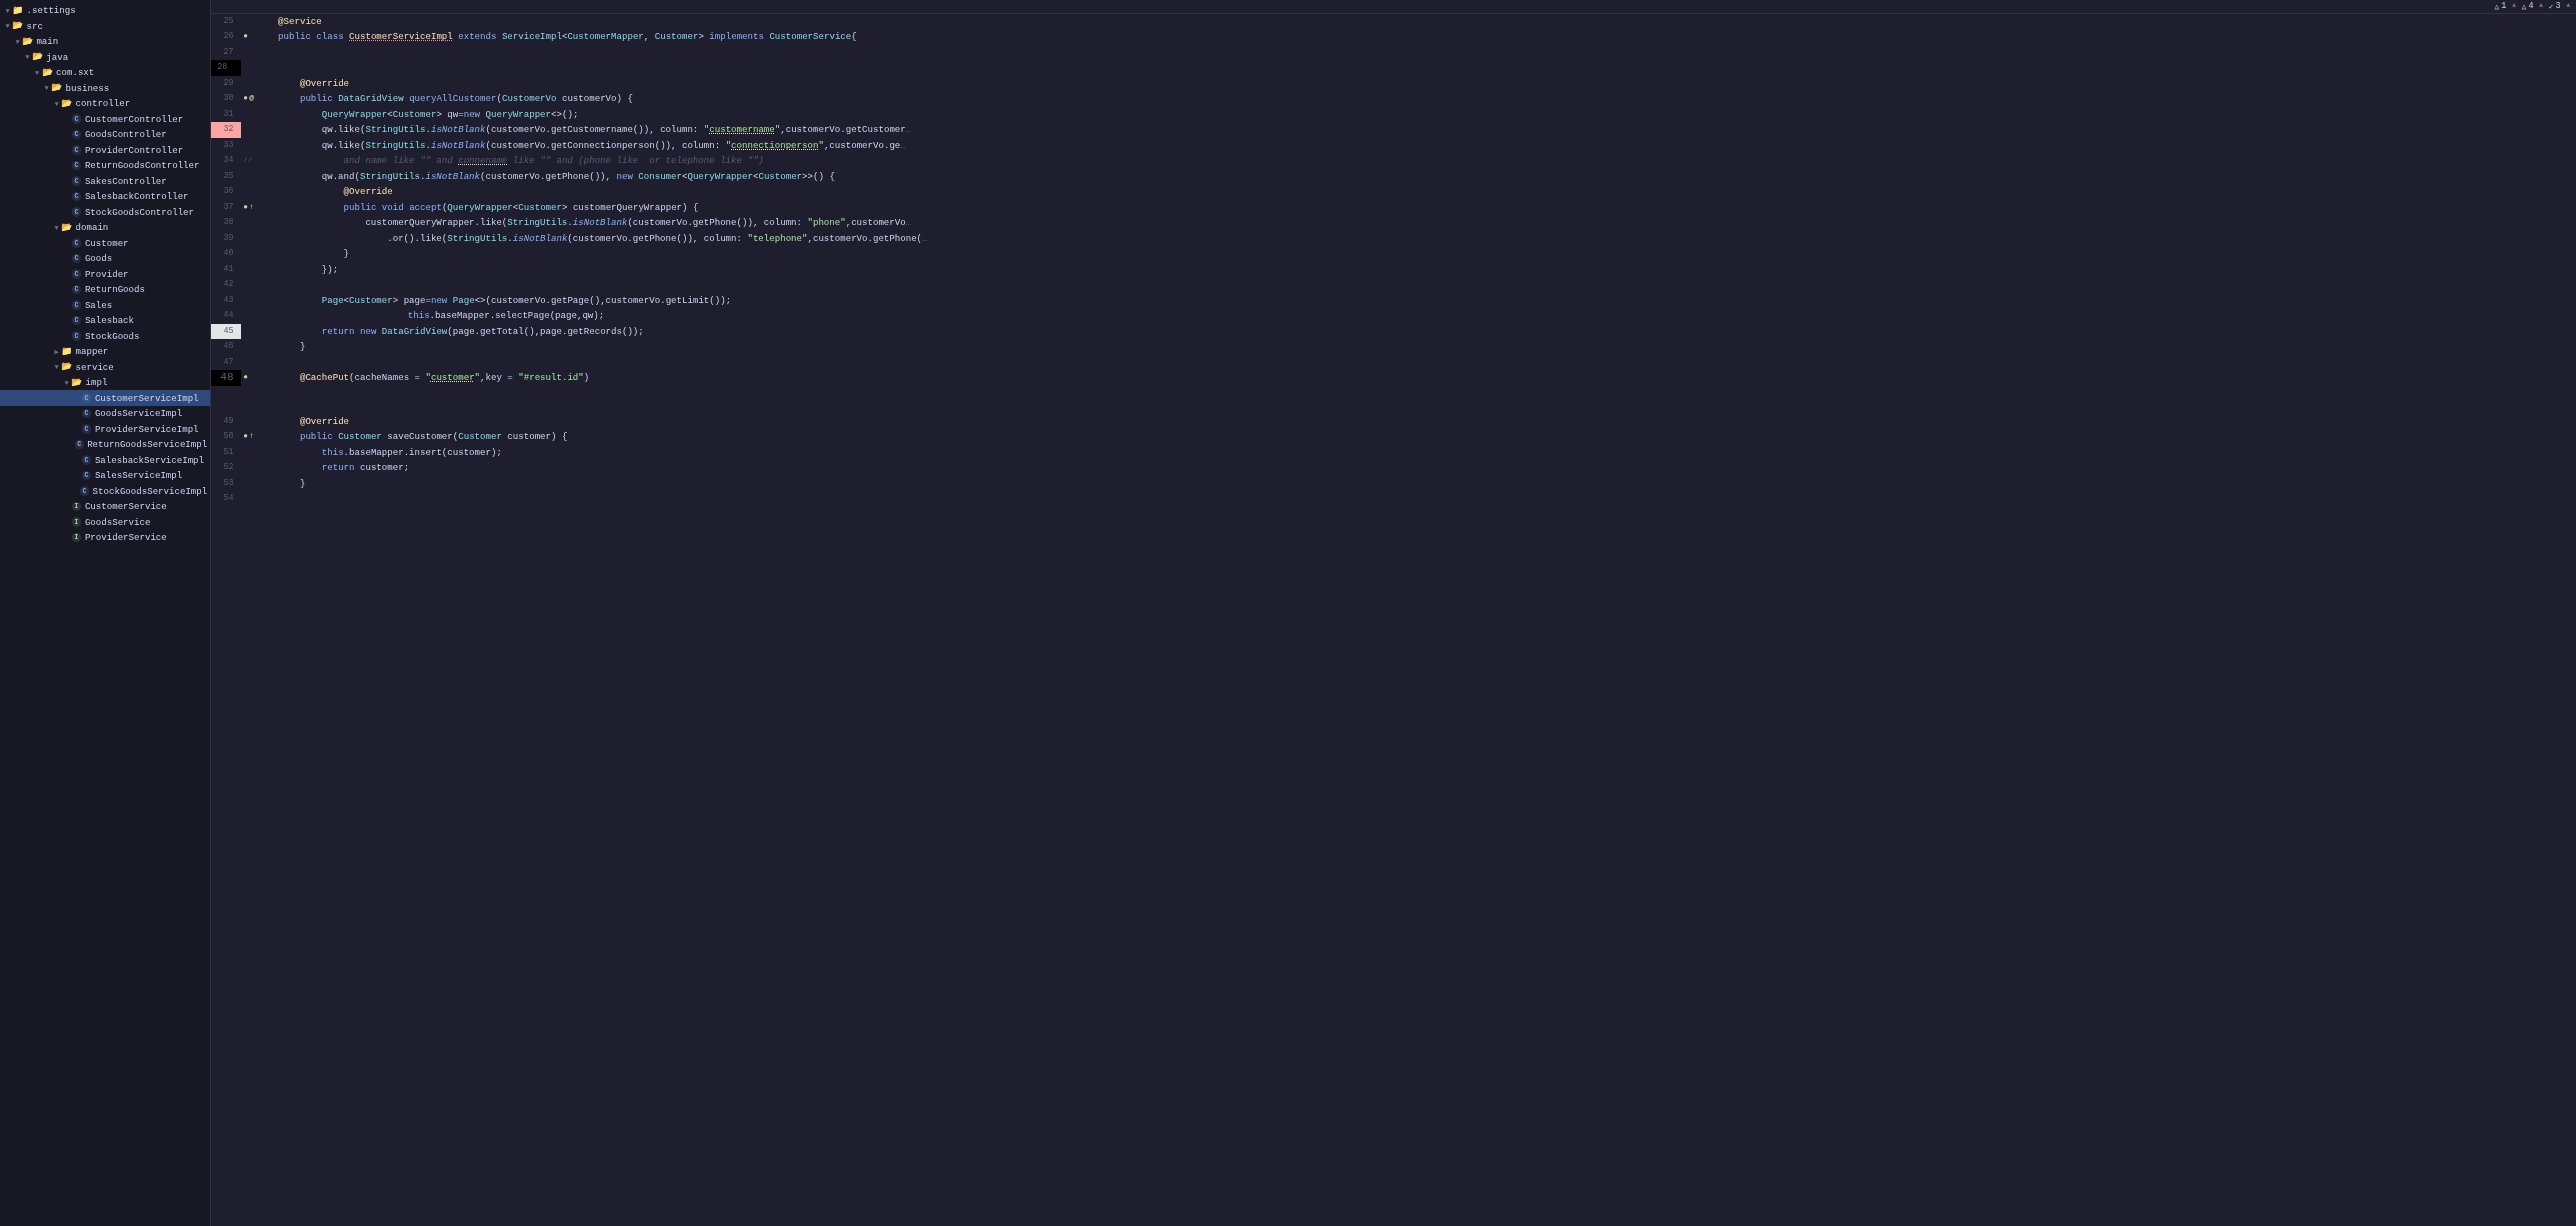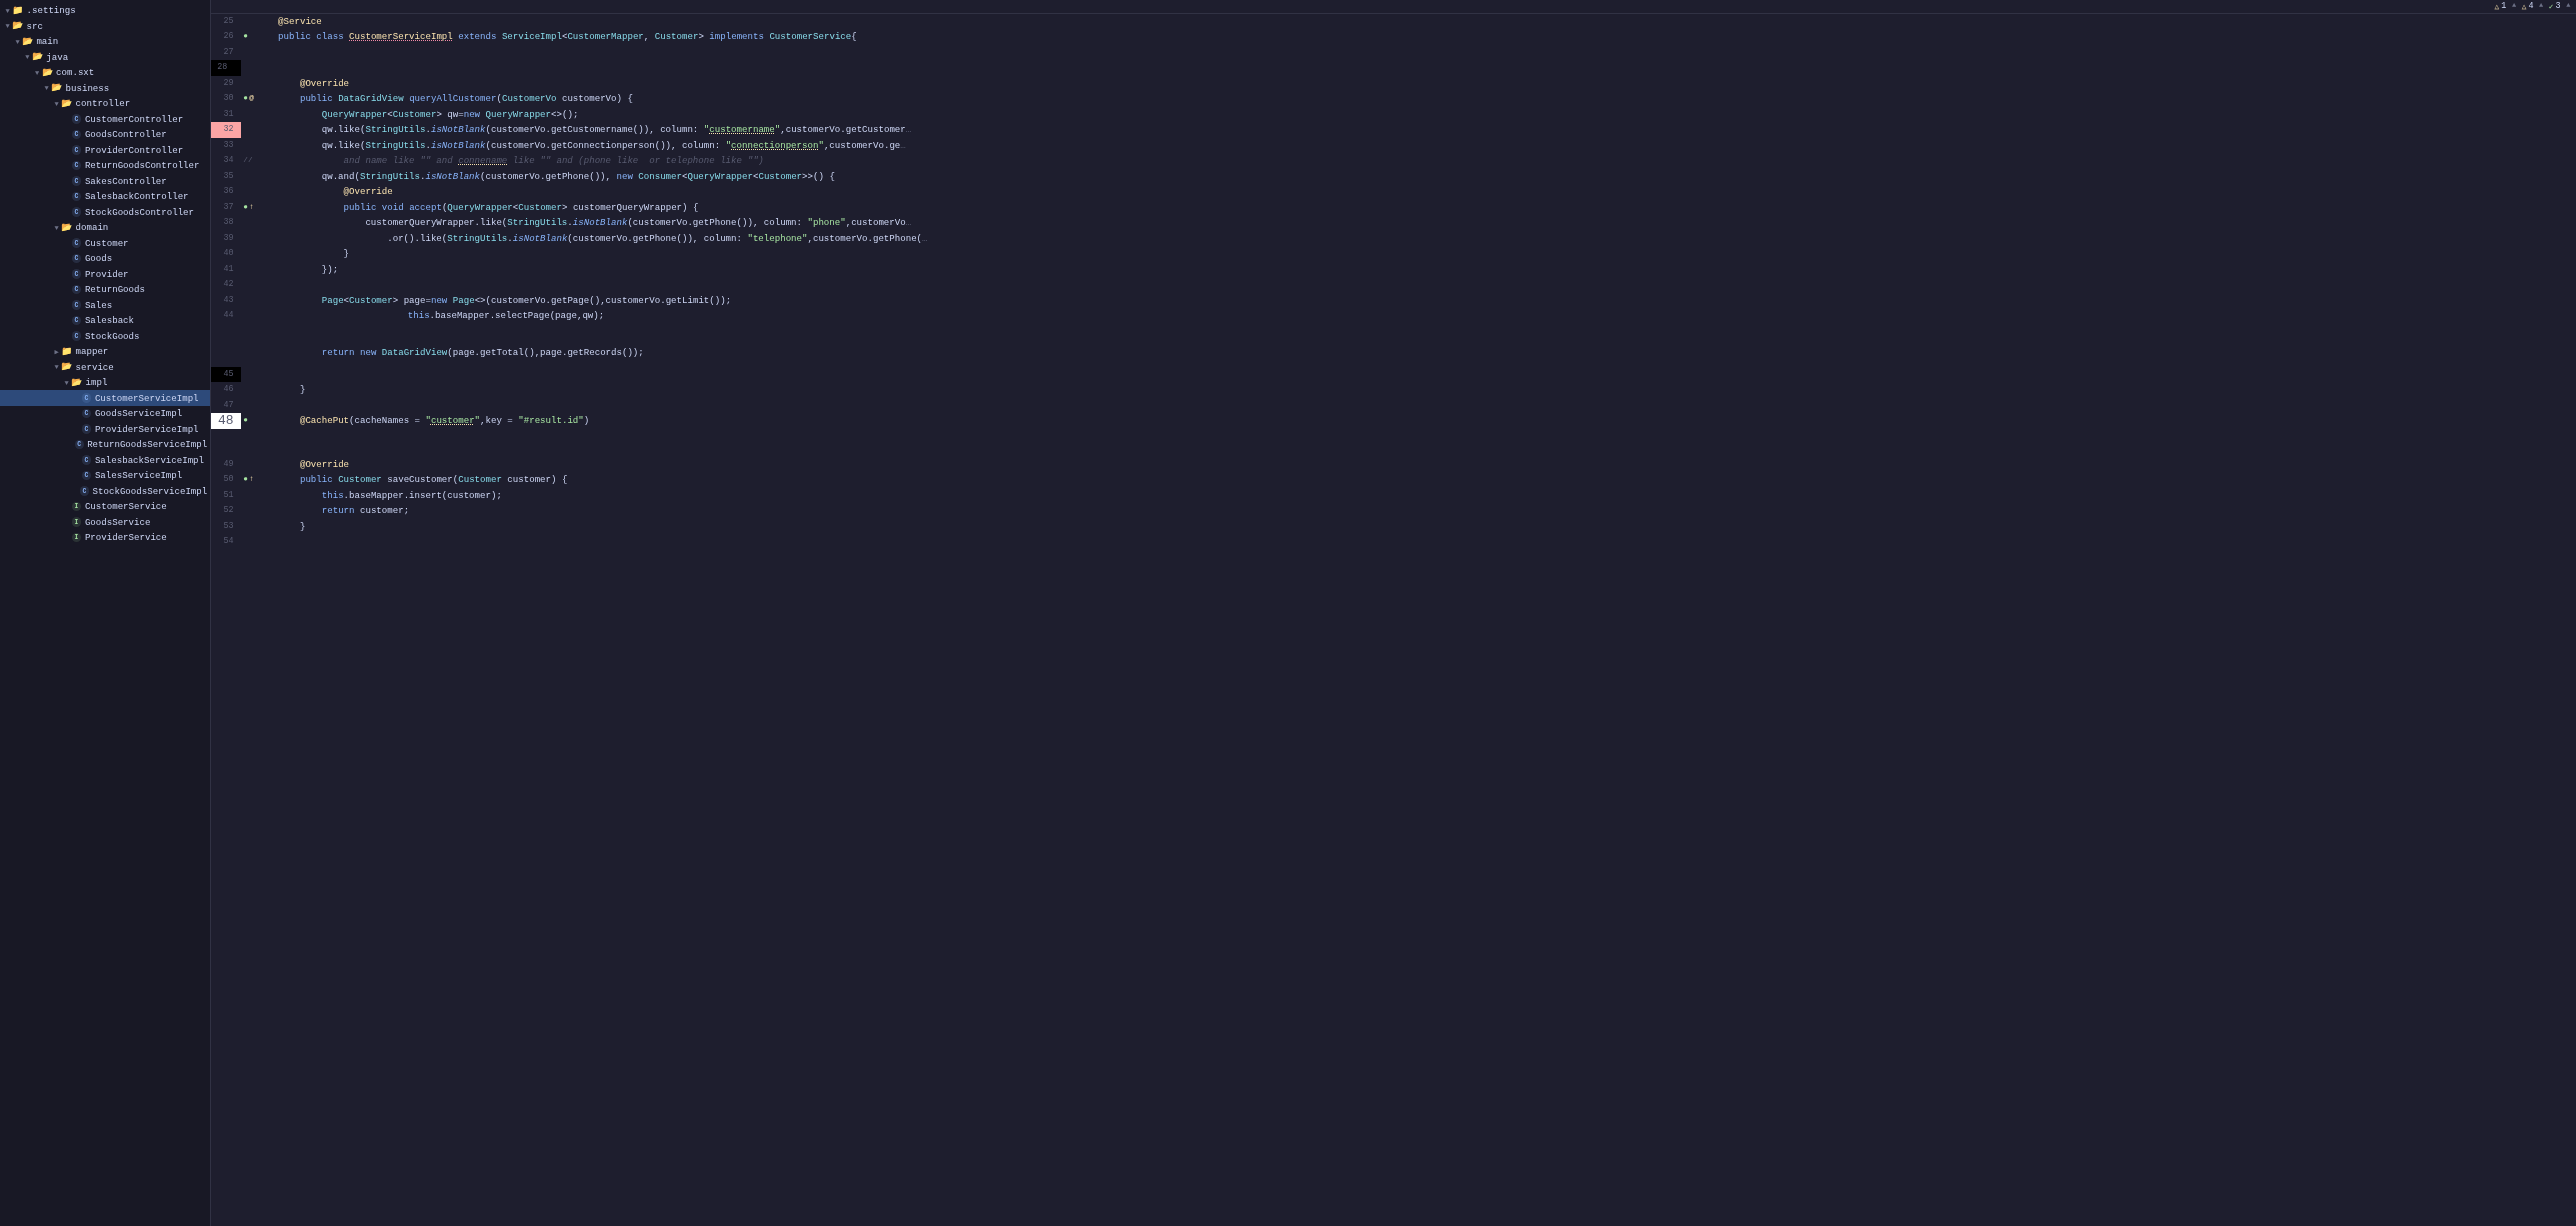--- a/index.html
+++ b/index.html
@@ -442,36 +442,36 @@
           <div style="min-width: 29.5px; text-align: right; padding-right: 7px; color: rgb(88, 91, 112); font-size: 8.4px; user-select: none; background: rgb(30, 30, 46); height: 15.5px; line-height: 15.5px;">43</div>
           <div style="min-width: 32px; padding: 0px 2.8px; height: 15.5px; line-height: 15.5px; font-size: 7.7px; color: rgb(166, 227, 161); display: flex; align-items: center; gap: 1.4px;"></div>
           <div style="padding: 0px 5.6px; height: 15.5px; line-height: 15.5px; white-space: pre; color: rgb(205, 214, 244);">        <span style="color:#89dceb">Page</span>&lt;<span style="color:#89dceb">Customer</span>&gt; page=<span style="color:#89b4fa">new</span> <span style="color:#89dceb">Page</span>&lt;&gt;(customerVo.getPage(),customerVo.getLimit());</div>
         </div>
         <div style="display: flex; align-items: center; min-height: 15.5px; gap: 43px;">
           <div style="min-width: 29.5px; text-align: right; padding-right: 7px; color: rgb(88, 91, 112); font-size: 8.4px; user-select: none; background: rgb(30, 30, 46); height: 15.5px; line-height: 15.5px;">44</div>
           <div style="min-width: 32px; padding: 0px 2.8px; height: 15.5px; line-height: 15.5px; font-size: 7.7px; color: rgb(166, 227, 161); display: flex; align-items: center; gap: 1.4px;"></div>
           <div style="padding: 0px 5.6px; height: 15.5px; line-height: 15.5px; white-space: pre; color: rgb(205, 214, 244);">        <span style="color:#89b4fa">this</span>.baseMapper.selectPage(page,qw);</div>
         </div>
         <div style="display: flex; align-items: center; min-height: 15.5px;">
-          <div style="min-width: 29.5px; text-align: right; padding-right: 7px; color: rgb(88, 91, 112); font-size: 8.4px; user-select: none; background: #000000; height: 15.5px; line-height: 15.5px; margin-top: 43px;">45</div>
+          <div style="min-width: 29.5px; text-align: right; padding-right: 7px; color: rgb(88, 91, 112); font-size: 8.4px; user-select: none; background: #e5e5e5; height: 15.5px; line-height: 15.5px;">45</div>
           <div style="min-width: 32px; padding: 0px 2.8px; height: 15.5px; line-height: 15.5px; font-size: 7.7px; color: rgb(166, 227, 161); display: flex; align-items: center; gap: 1.4px;"></div>
           <div style="padding: 0px 5.6px; height: 15.5px; line-height: 15.5px; white-space: pre; color: rgb(205, 214, 244);">        <span style="color:#89b4fa">return</span> <span style="color:#89b4fa">new</span> <span style="color:#89dceb">DataGridView</span>(page.getTotal(),page.getRecords());</div>
         </div>
         <div style="display: flex; align-items: center; min-height: 15.5px;">
           <div style="min-width: 29.5px; text-align: right; padding-right: 7px; color: rgb(88, 91, 112); font-size: 8.4px; user-select: none; background: rgb(30, 30, 46); height: 15.5px; line-height: 15.5px;">46</div>
           <div style="min-width: 32px; padding: 0px 2.8px; height: 15.5px; line-height: 15.5px; font-size: 7.7px; color: rgb(166, 227, 161); display: flex; align-items: center; gap: 1.4px;"></div>
           <div style="padding: 0px 5.6px; height: 15.5px; line-height: 15.5px; white-space: pre; color: rgb(205, 214, 244);">    }</div>
         </div>
         <div style="display: flex; align-items: center; min-height: 15.5px;">
           <div style="min-width: 29.5px; text-align: right; padding-right: 7px; color: rgb(88, 91, 112); font-size: 8.4px; user-select: none; background: rgb(30, 30, 46); height: 15.5px; line-height: 15.5px;">47</div>
           <div style="min-width: 32px; padding: 0px 2.8px; height: 15.5px; line-height: 15.5px; font-size: 7.7px; color: rgb(166, 227, 161); display: flex; align-items: center; gap: 1.4px;"></div>
           <div style="padding: 0px 5.6px; height: 15.5px; line-height: 15.5px; white-space: pre; color: rgb(205, 214, 244);"></div>
         </div>
         <div style="display: flex; align-items: center; min-height: 15.5px;">
-          <div style="min-width: 29.5px; text-align: right; padding-right: 7px; color: rgb(88, 91, 112); font-size: 13px; user-select: none; background: #ffffff; height: 15.5px; line-height: 15.5px;">48</div>
+          <div style="min-width: 29.5px; text-align: right; padding-right: 7px; color: rgb(88, 91, 112); font-size: 11px; user-select: none; background: #000000; height: 15.5px; line-height: 15.5px;">48</div>
           <div style="min-width: 32px; padding: 0px 2.8px; height: 15.5px; line-height: 15.5px; font-size: 7.7px; color: rgb(166, 227, 161); display: flex; align-items: center; gap: 1.4px;">
             <span style="color: rgb(166, 227, 161);">●</span>
           </div>
           <div style="padding: 0px 5.6px; height: 15.5px; line-height: 15.5px; white-space: pre; color: rgb(205, 214, 244);">    <span style="color:#f9e2af">@CachePut</span>(cacheNames = <span style="color:#a6e3a1">"<span style="text-decoration:underline dotted #f9e2af">customer</span>"</span>,key = <span style="color:#a6e3a1">"#result.id"</span>)</div>
         </div>
         <div style="display: flex; align-items: center; min-height: 15.5px; margin-top: 28px;">
           <div style="min-width: 29.5px; text-align: right; padding-right: 7px; color: rgb(88, 91, 112); font-size: 8.4px; user-select: none; background: rgb(30, 30, 46); height: 15.5px; line-height: 15.5px;">49</div>
           <div style="min-width: 32px; padding: 0px 2.8px; height: 15.5px; line-height: 15.5px; font-size: 7.7px; color: rgb(166, 227, 161); display: flex; align-items: center; gap: 1.4px;"></div>
           <div style="padding: 0px 5.6px; height: 15.5px; line-height: 15.5px; white-space: pre; color: rgb(205, 214, 244);">    <span style="color:#f9e2af">@Override</span></div>
         </div>

